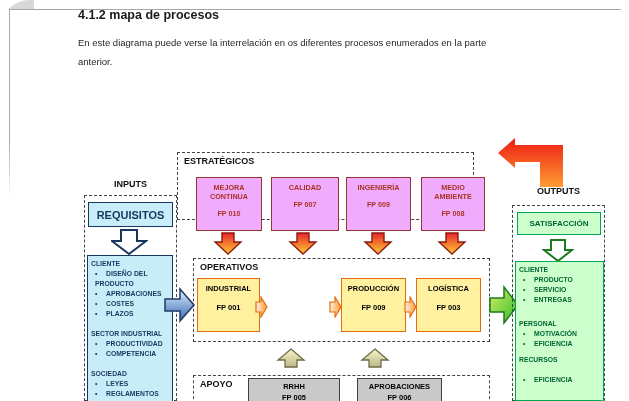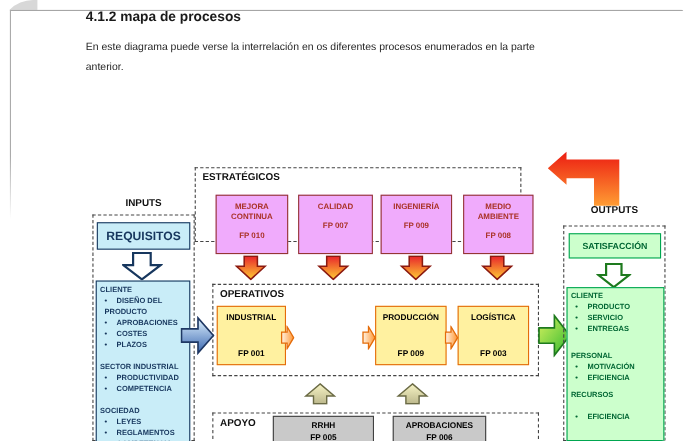--- a/index.html
+++ b/index.html
@@ -30,21 +30,21 @@
     font-size:11px; font-weight:bold; }
   .sat-box { background:#CCFFCC; border:1.5px solid #00A650; color:#006633;
     display:flex; align-items:center; justify-content:center; font-size:8px; font-weight:bold; }
 
   .proc-box { text-align:center; padding-top:5px; }
   .proc-box .code { margin-top:8px; }
   .est-box { background:#f0abfc; border:1.5px solid #943634; color:#A93226;
     font-size:7.2px; font-weight:bold; line-height:9px; }
   .op-box { background:#FFF1A0; border:1.5px solid #E46C0A; color:#000;
     font-size:7.5px; font-weight:bold; line-height:9px; }
-  .op-box .code { margin-top:24px; }
+  .op-box .code { margin-top:10px; }
   .gray-box { background:#C9C9C9; border:1.5px solid #404040; color:#000;
     font-size:7.5px; font-weight:bold; line-height:10px; text-align:center; padding-top:3px; }
   .gray-box .code { margin-top:1px; }
 
   
   .side-list { font-size:6.8px; font-weight:bold; line-height:10px; padding:3px 2px 3px 3px; }
   .side-list.inputs { color:#17375E; }
   .side-list.outputs { color:#006633; }
   .grp { margin:0; }
   .li { padding-left:4px; }

